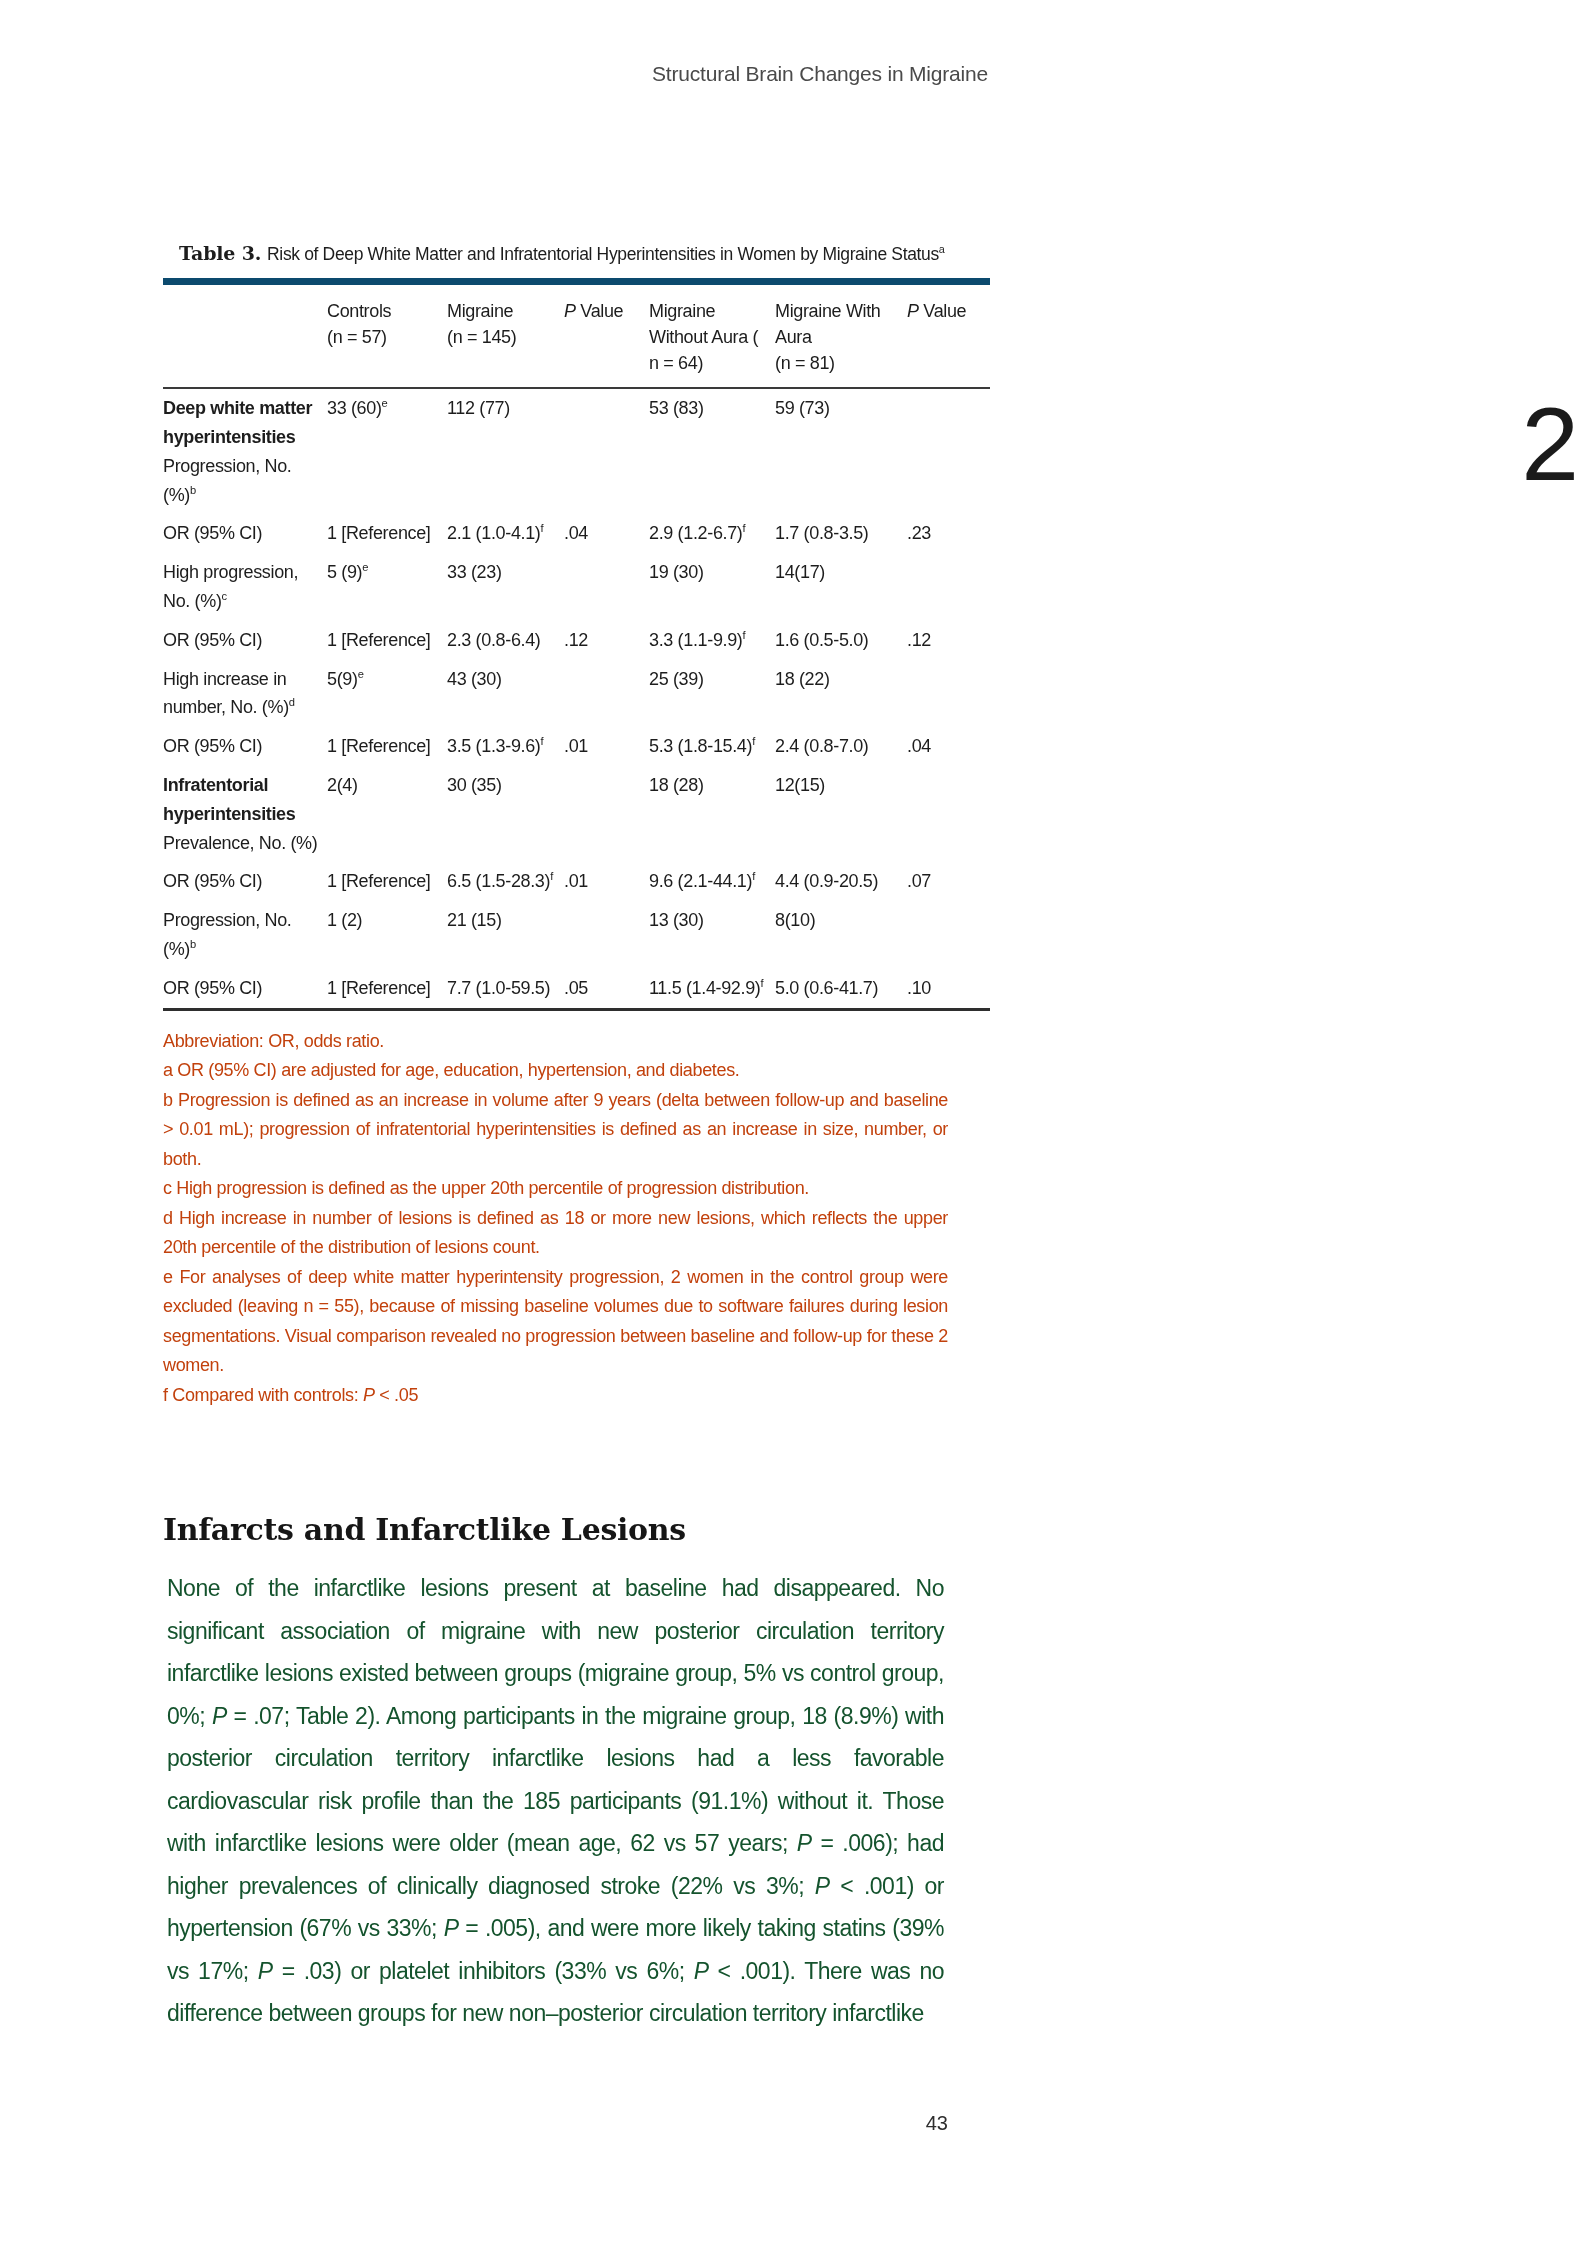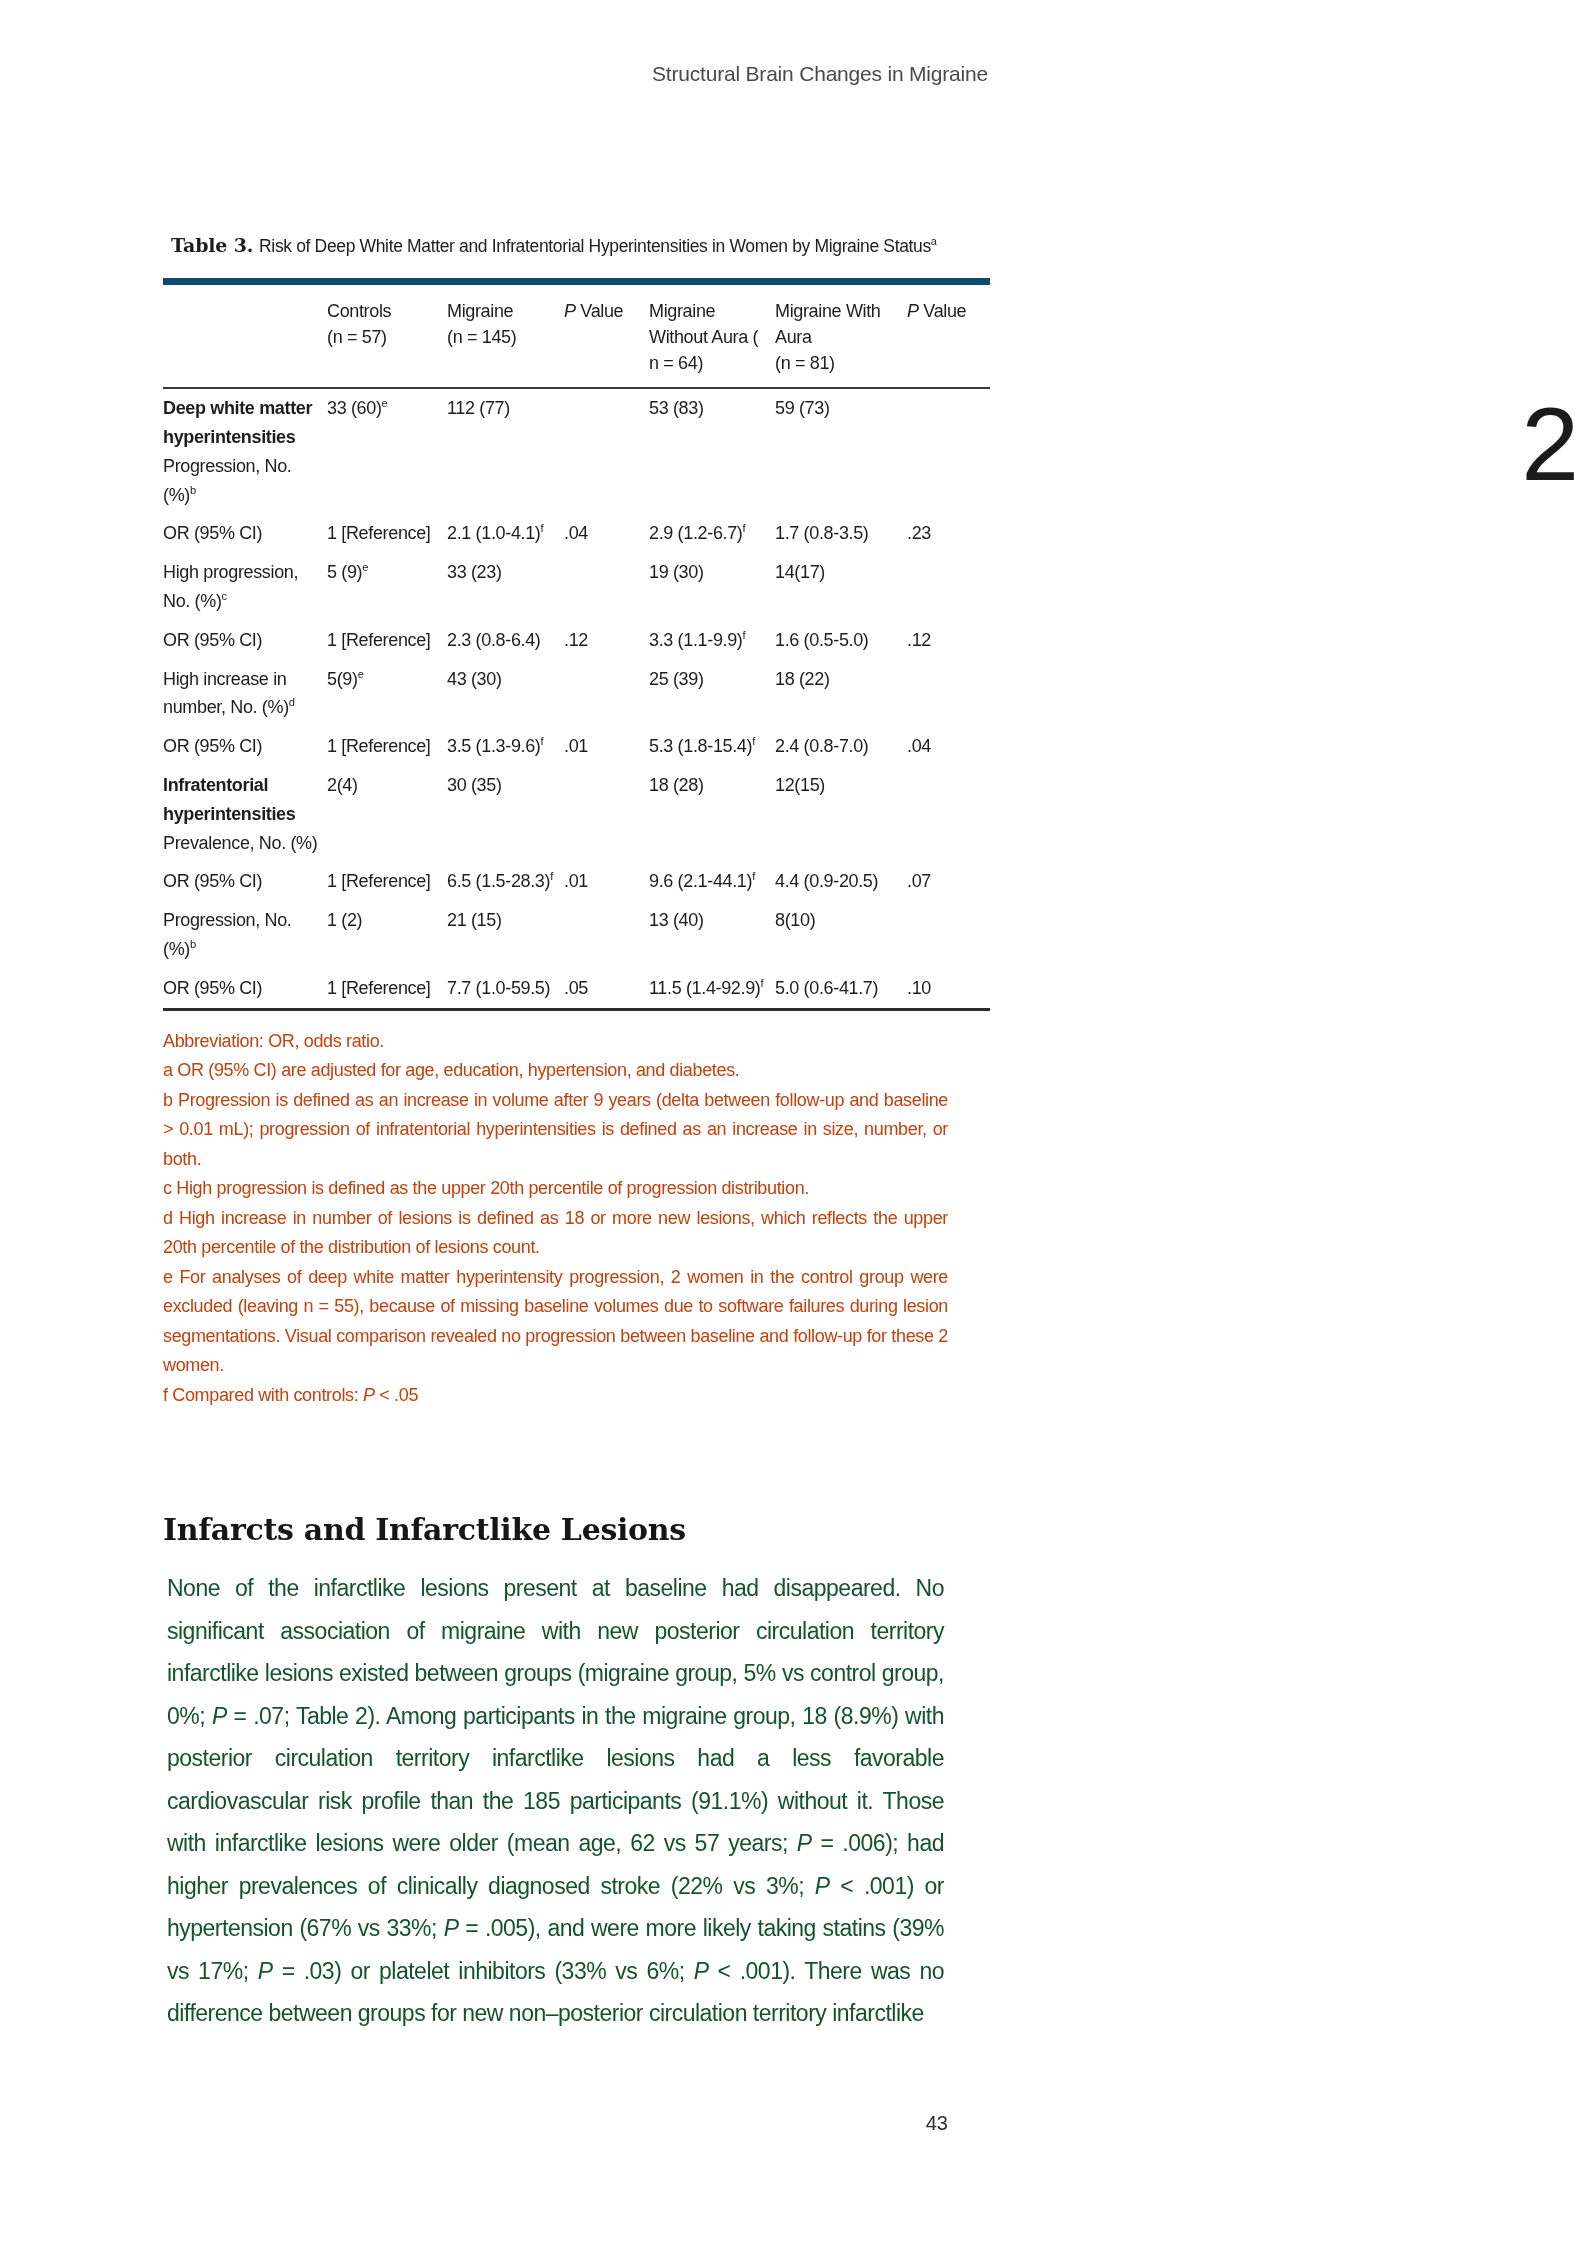--- a/index.html
+++ b/index.html
@@ -20,21 +20,21 @@
   .chapter-num {
     position:absolute; top:392px; right:54px;
     font-size:104px; line-height:1; color:#1b1b1b;
   }
   .chapter-bar {
     position:absolute; top:402px; right:0;
     width:40px; height:177px; background:#1a1a1a;
   }
   .content { position:absolute; left:163px; top:0; width:785px; height:2250px; }
   .caption {
-    position:absolute; top:226px; left:0; margin:8px;
+    position:absolute; top:226px; left:0; margin:16px;
     font-size:17.5px; letter-spacing:-0.35px; white-space:nowrap; color:#1d1d1d;
   }
   .caption-label {
     font-family:"DejaVu Serif", serif; font-weight:bold;
     font-size:19px; margin-right:6px; letter-spacing:-0.2px;
   }
   .table-block { position:absolute; top:278px; left:0; width:785px; }
   table.data-table {
     width:785px; border-collapse:collapse; table-layout:fixed;
     border-top:7px solid #0c4a6e; border-bottom:3px solid #2e2e2e;
@@ -170,21 +170,21 @@
               <td class="value col-3">.01</td>
               <td class="value col-4">9.6 (2.1-44.1)<sup>f</sup></td>
               <td class="value col-5">4.4 (0.9-20.5)</td>
               <td class="value col-6">.07</td>
             </tr>
             <tr>
               <td class="rowlabel col-0">Progression, No. (%)<sup>b</sup></td>
               <td class="value col-1">1 (2)</td>
               <td class="value col-2">21 (15)</td>
               <td class="value col-3"></td>
-              <td class="value col-4">13 (40)</td>
+              <td class="value col-4">13 (30)</td>
               <td class="value col-5">8(10)</td>
               <td class="value col-6"></td>
             </tr>
             <tr>
               <td class="rowlabel col-0">OR (95% CI)</td>
               <td class="value col-1">1 [Reference]</td>
               <td class="value col-2">7.7 (1.0-59.5)</td>
               <td class="value col-3">.05</td>
               <td class="value col-4">11.5 (1.4-92.9)<sup>f</sup></td>
               <td class="value col-5">5.0 (0.6-41.7)</td>

